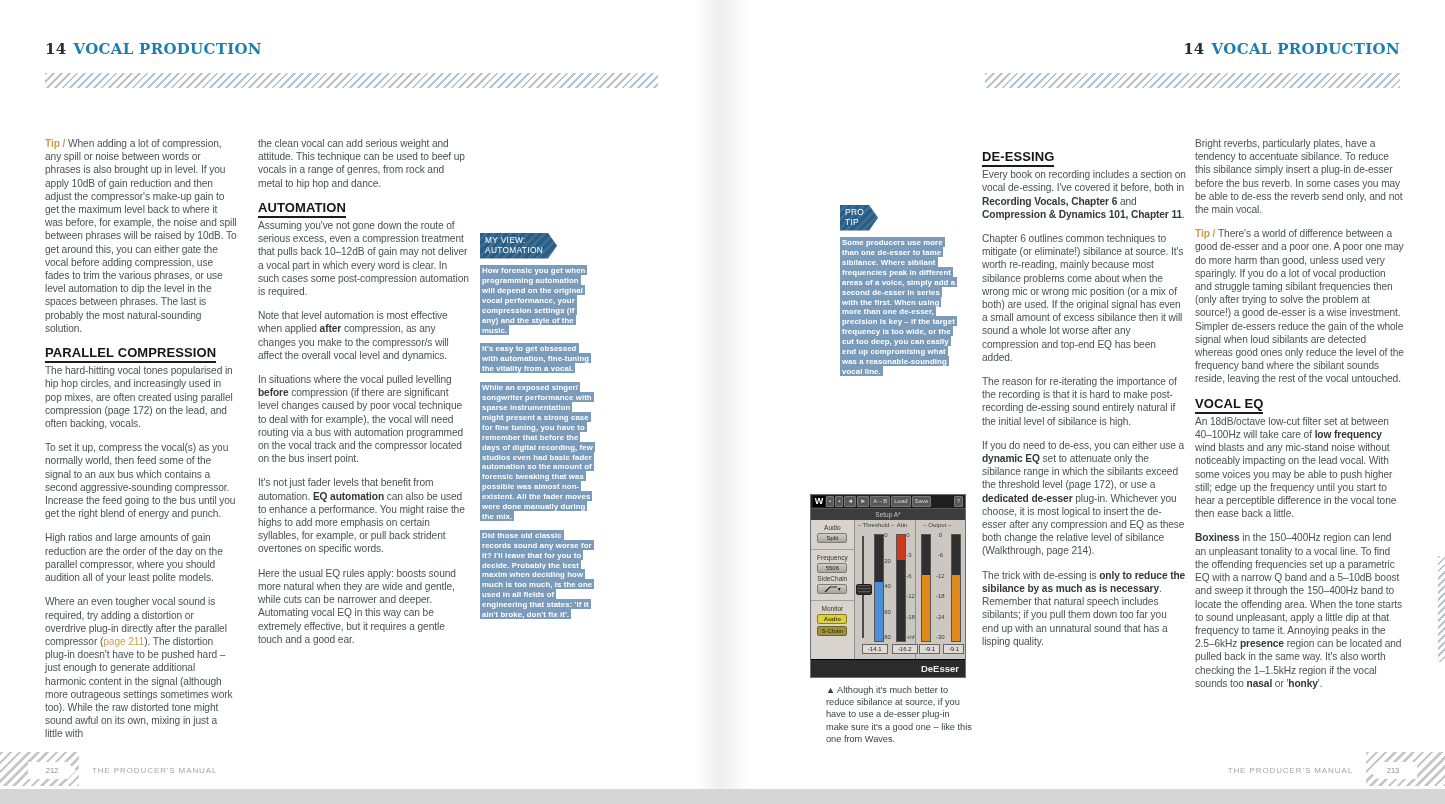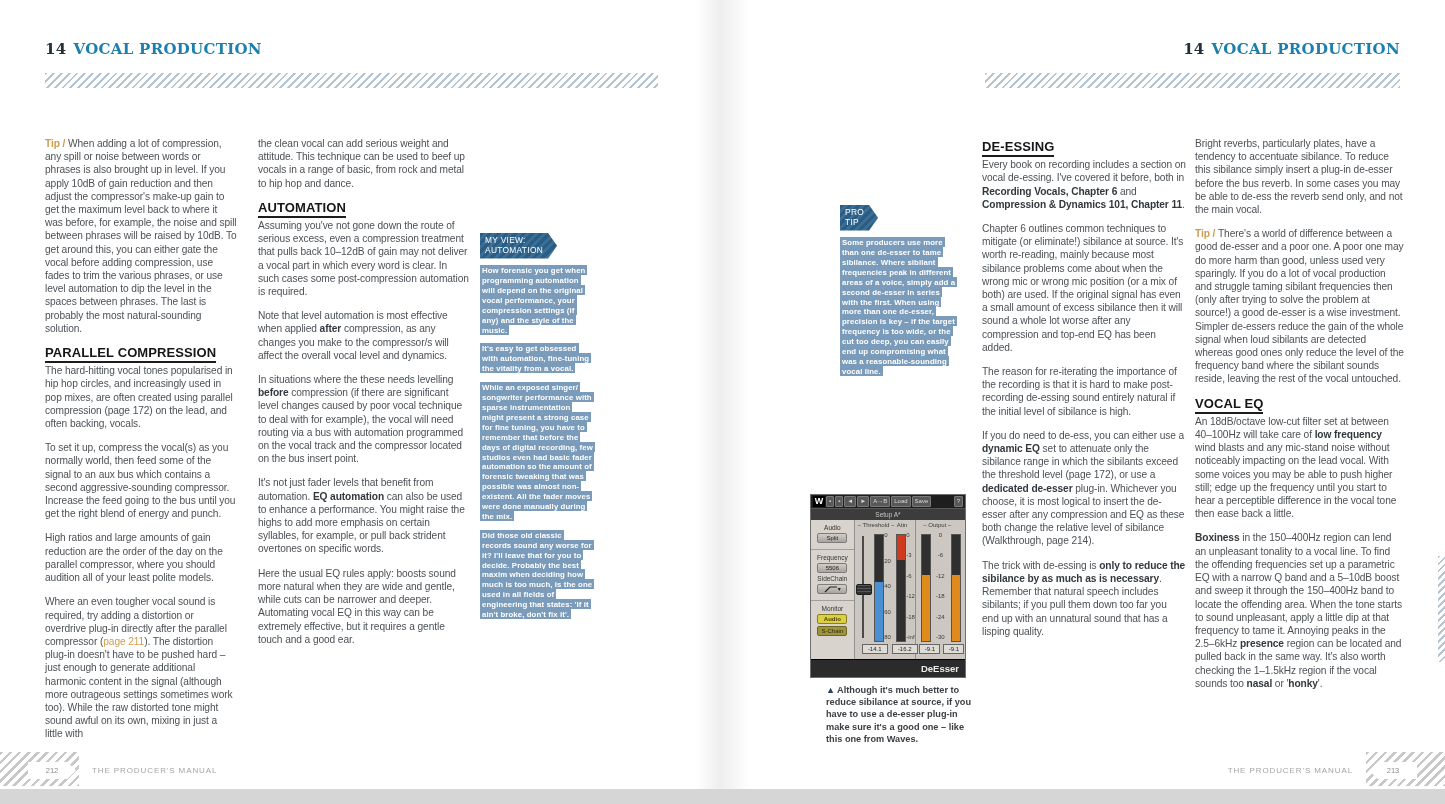--- a/index.html
+++ b/index.html
@@ -23,21 +23,21 @@
     font-size:15px;letter-spacing:0.3px;white-space:nowrap;}
   #head-left{left:45px;}
   #head-right{left:985px;width:415px;text-align:right;}
   .ch-num{color:#243039;margin-right:7px;}
   .ch-title{color:#1d7fae;}
   
   .col{position:absolute;top:137px;font-size:10.2px;line-height:13.2px;color:#4c5156;
     letter-spacing:-0.1px;}
   #col1{left:45px;width:192px;}
   #col2{left:258px;width:211px;}
-  #colA{left:982px;width:204px;}
+  #colA{left:982px;width:204px;margin-top:10px;}
   #colB{left:1195px;width:209px;}
   .blk{margin:0 0 11px 0;}
   .blk-h{font-size:13px;font-weight:bold;color:#141619;margin:3px 0 5px 0;letter-spacing:0.1px;}
   .hin{border-bottom:2.5px solid #1c1c1c;padding-bottom:1px;}
   .sg-b{font-weight:bold;color:#33383d;}
   .sg-tip{font-weight:bold;color:#cf9c4e;}
   .sg-link{color:#cf9c4e;}
   
   .sidebar{position:absolute;}
   #myview{left:480px;top:233px;width:113px;}
@@ -82,21 +82,21 @@
   .mred{position:absolute;left:0;top:0;width:100%;background:#cf3a1f;}
   .morange{position:absolute;left:0;bottom:0;width:100%;background:#e08a1c;}
   .ticks{position:absolute;top:12px;height:108px;display:flex;flex-direction:column;
     justify-content:space-between;font-size:6px;color:#3b3b3b;}
   .vbox{position:absolute;top:124px;height:8px;background:#dfdcd7;border:1px solid #666;
     font-size:6px;line-height:8px;text-align:center;color:#222;}
   .plg-footer{height:17px;background:#2b2b2b;color:#ececec;font-weight:bold;font-size:9.5px;
     text-align:right;line-height:17px;padding-right:6px;border-top:1px solid #000;}
   
   #caption{position:absolute;left:826px;top:684px;width:146px;font-size:9.2px;line-height:12.2px;
-    font-weight:bold;color:#3b4045;}
+    font-weight:normal;color:#3b4045;}
   .cap-marker{color:#2f4254;margin-right:2px;}
   
   .footer-stripes{position:absolute;top:752px;width:79px;height:34px;
     background:repeating-linear-gradient(135deg,#c8c8c8 0 2.5px,#ffffff 2.5px 6.5px);}
   #fstr-left{left:0;}
   #fstr-right{left:1366px;}
   .pagenum{position:absolute;top:762px;width:48px;height:17px;background:#ffffff;
     font-size:7.5px;color:#8b8b8b;text-align:center;line-height:17px;}
   #pn-left{left:28px;clip-path:polygon(0 0,82% 0,100% 50%,82% 100%,0 100%);}
   #pn-right{left:1369px;clip-path:polygon(18% 0,100% 0,100% 100%,18% 100%,0 50%);}
@@ -123,25 +123,25 @@
 
 <div class="col" id="col1">
     <p class="blk"><span class="sg-tip">Tip / </span><span>When adding a lot of compression, any spill or noise between words or phrases is also brought up in level. If you apply 10dB of gain reduction and then adjust the compressor's make-up gain to get the maximum level back to where it was before, for example, the noise and spill between phrases will be raised by 10dB. To get around this, you can either gate the vocal before adding compression, use fades to trim the various phrases, or use level automation to dip the level in the spaces between phrases. The last is probably the most natural-sounding solution.</span></p>
     <div class="blk-h"><span class="hin">PARALLEL COMPRESSION</span></div>
     <p class="blk"><span>The hard-hitting vocal tones popularised in hip hop circles, and increasingly used in pop mixes, are often created using parallel compression (page 172) on the lead, and often backing, vocals.</span></p>
     <p class="blk"><span>To set it up, compress the vocal(s) as you normally world, then feed some of the signal to an aux bus which contains a second aggressive-sounding compressor. Increase the feed going to the bus until you get the right blend of energy and punch.</span></p>
     <p class="blk"><span>High ratios and large amounts of gain reduction are the order of the day on the parallel compressor, where you should audition all of your least polite models.</span></p>
     <p class="blk"><span>Where an even tougher vocal sound is required, try adding a distortion or overdrive plug-in directly after the parallel compressor (</span><span class="sg-link">page 211</span><span>). The distortion plug-in doesn't have to be pushed hard – just enough to generate additional harmonic content in the signal (although more outrageous settings sometimes work too). While the raw distorted tone might sound awful on its own, mixing in just a little with</span></p>
   </div>
 <div class="col" id="col2">
-    <p class="blk"><span>the clean vocal can add serious weight and attitude. This technique can be used to beef up vocals in a range of basic, from rock and metal to hip hop and dance.</span></p>
+    <p class="blk"><span>the clean vocal can add serious weight and attitude. This technique can be used to beef up vocals in a range of genres, from rock and metal to hip hop and dance.</span></p>
     <div class="blk-h"><span class="hin">AUTOMATION</span></div>
     <p class="blk"><span>Assuming you've not gone down the route of serious excess, even a compression treatment that pulls back 10–12dB of gain may not deliver a vocal part in which every word is clear. In such cases some post-compression automation is required.</span></p>
     <p class="blk"><span>Note that level automation is most effective when applied </span><span class="sg-b">after</span><span> compression, as any changes you make to the compressor/s will affect the overall vocal level and dynamics.</span></p>
-    <p class="blk"><span>In situations where the these needs levelling </span><span class="sg-b">before</span><span> compression (if there are significant level changes caused by poor vocal technique to deal with for example), the vocal will need routing via a bus with automation programmed on the vocal track and the compressor located on the bus insert point.</span></p>
+    <p class="blk"><span>In situations where the vocal pulled levelling </span><span class="sg-b">before</span><span> compression (if there are significant level changes caused by poor vocal technique to deal with for example), the vocal will need routing via a bus with automation programmed on the vocal track and the compressor located on the bus insert point.</span></p>
     <p class="blk"><span>It's not just fader levels that benefit from automation. </span><span class="sg-b">EQ automation</span><span> can also be used to enhance a performance. You might raise the highs to add more emphasis on certain syllables, for example, or pull back strident overtones on specific words.</span></p>
     <p class="blk"><span>Here the usual EQ rules apply: boosts sound more natural when they are wide and gentle, while cuts can be narrower and deeper. Automating vocal EQ in this way can be extremely effective, but it requires a gentle touch and a good ear.</span></p>
   </div>
 
 <div class="sidebar" id="myview">
   <div class="banner"><div>MY VIEW:</div><div>AUTOMATION</div></div>
   <div>
       <p class="hlp"><span class="hl">How forensic you get when programming automation will depend on the original vocal performance, your compression settings (if any) and the style of the music.</span></p>
       <p class="hlp"><span class="hl">It's easy to get obsessed with automation, fine-tuning the vitality from a vocal.</span></p>
       <p class="hlp"><span class="hl">While an exposed singer/ songwriter performance with sparse instrumentation might present a strong case for fine tuning, you have to remember that before the days of digital recording, few studios even had basic fader automation so the amount of forensic tweaking that was possible was almost non-existent. All the fader moves were done manually during the mix.</span></p>

